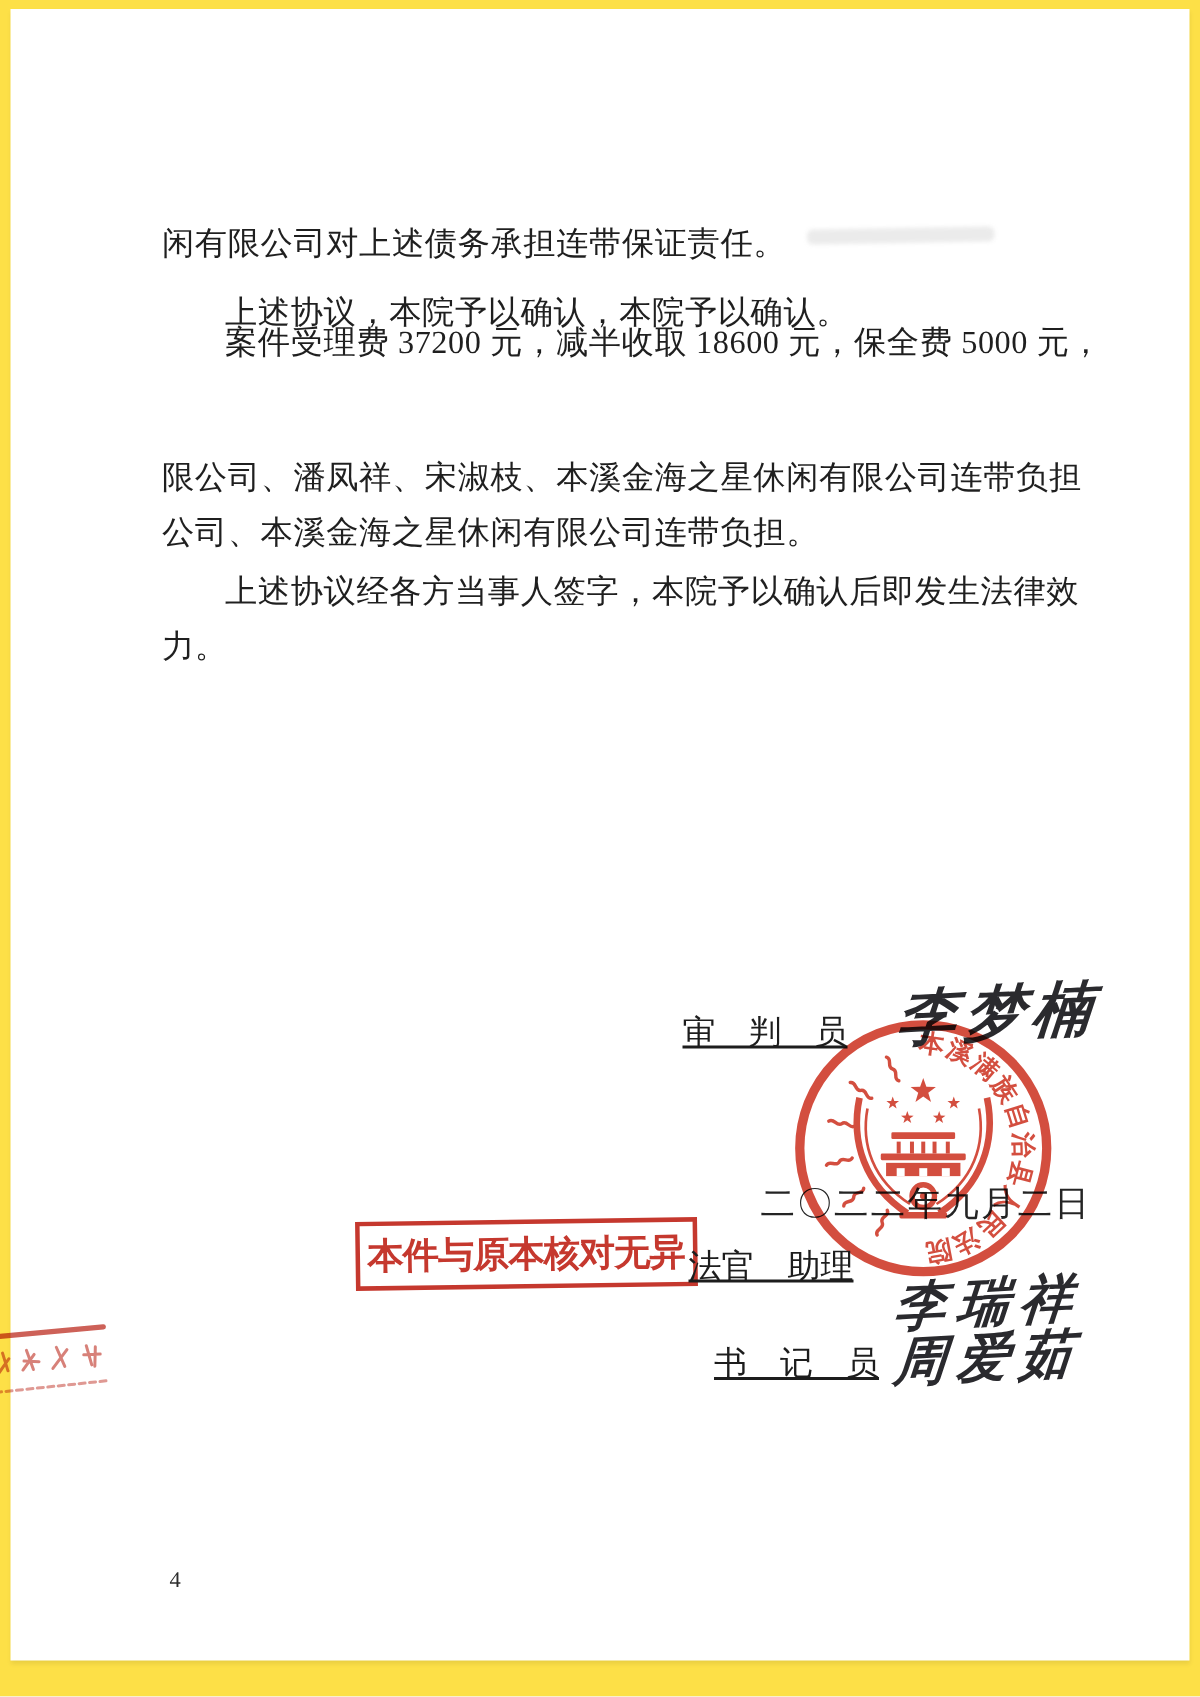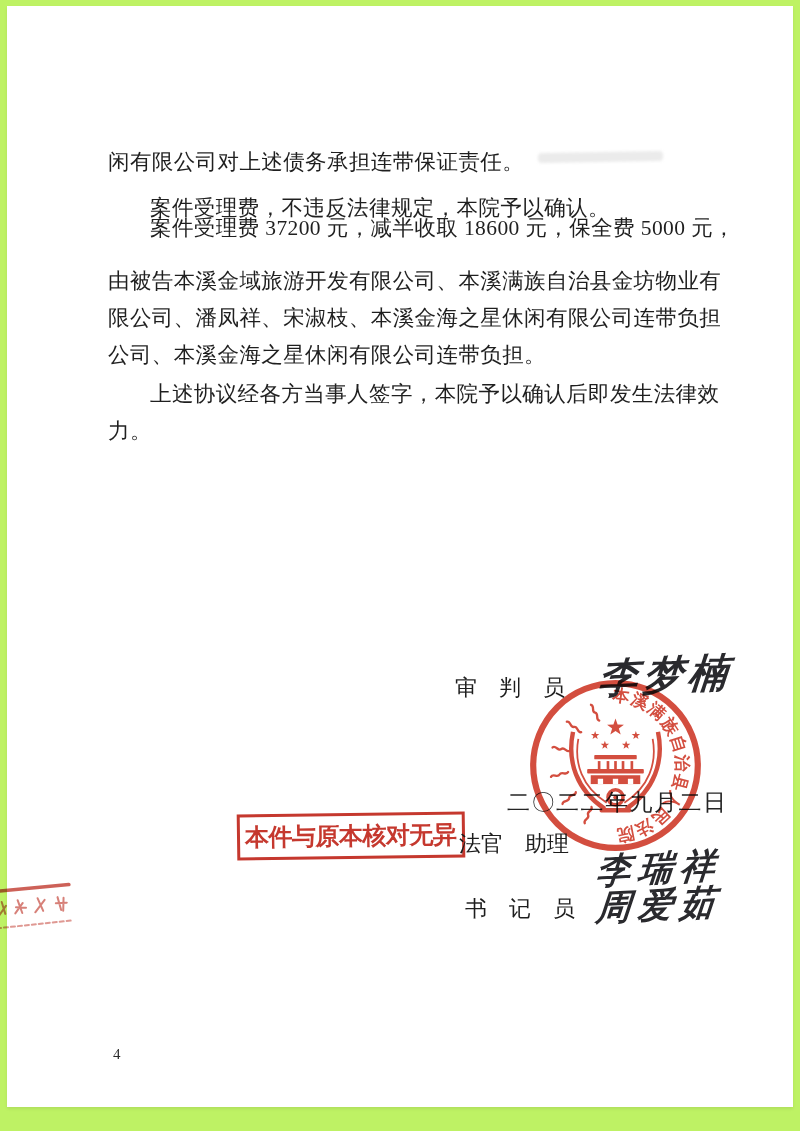--- a/index.html
+++ b/index.html
@@ -1,25 +1,25 @@
 <!DOCTYPE html>
 <html><head>
 <meta charset="utf-8">
 <style>
   html,body{margin:0;padding:0;}
   body{background:#efefef;font-family:"Liberation Serif","DejaVu Serif",serif;}
-  #page{position:relative;width:800px;height:1131px;background:#bef264;overflow:hidden;margin:0 auto;}
+  #page{position:relative;width:800px;height:1131px;background:#fde047;overflow:hidden;margin:0 auto;}
   .paper{position:absolute;left:7px;top:6px;width:786px;height:1101px;background:#ffffff;
          box-shadow:0 2px 3px rgba(0,0,0,0.08);}
   
   .bl{position:absolute;left:108px;font-size:21.5px;line-height:24px;color:#1f1f1f;
       white-space:nowrap;letter-spacing:0.4px;}
   .ind{left:150px;}
   
-  .siglabel{position:absolute;font-size:22px;color:#1d1d1d;white-space:nowrap;}
+  .siglabel{position:absolute;font-size:22px;color:#1d1d1d;white-space:nowrap;text-decoration:underline;}
   
   .handwr{position:absolute;font-size:40px;color:#2a2a2e;white-space:nowrap;
           font-style:italic;font-weight:bold;letter-spacing:5px;
           transform:rotate(-3deg) skewX(-8deg);mix-blend-mode:multiply;}
   .handwr.sm{font-size:35px;letter-spacing:7px;}
   
   .datetext{position:absolute;font-size:23px;color:#242424;letter-spacing:1.5px;white-space:nowrap;}
   
   .seal{position:absolute;left:527px;top:677px;width:177px;height:177px;
         mix-blend-mode:multiply;opacity:0.9;}
@@ -36,23 +36,22 @@
           border-radius:4px;transform:rotate(-1deg);}
   .pagenum{position:absolute;left:113px;top:1046px;font-size:15px;color:#2c2c2c;}
 </style>
 </head>
 <body>
 
 <div id="page">
   <div class="paper"></div>
 
   <div class="bl" style="top:150px">闲有限公司对上述债务承担连带保证责任。</div>
-  <div class="bl ind" style="top:196px">案件受理费，不违反法律规定，本院予以确认。</div>
+  <div class="bl ind" style="top:196px">上述协议，本院予以确认，本院予以确认。</div>
   <div class="bl ind" style="top:216px">案件受理费 37200 元，减半收取 18600 元，保全费 5000 元，</div>
-  <div class="bl" style="top:269px">由被告本溪金域旅游开发有限公司、本溪满族自治县金坊物业有</div>
   <div class="bl" style="top:306px">限公司、潘凤祥、宋淑枝、本溪金海之星休闲有限公司连带负担</div>
   <div class="bl ind" style="top:382px">上述协议经各方当事人签字，本院予以确认后即发生法律效</div>
   <div class="bl" style="top:343px">公司、本溪金海之星休闲有限公司连带负担。</div>
   <div class="bl" style="top:419px">力。</div>
 
   <div class="smudge" style="left:538px;top:152px;width:125px;height:10px"></div>
 
   <div class="siglabel" style="left:455px;top:673px">审　判　员</div>
   <div class="handwr" style="left:598px;top:648px">李梦楠</div>
 
@@ -137,17 +136,17 @@
         <path d="M 42,18 l 5,13 M 49,20 l -10,12"></path>
         <path d="M 62,18 l 3,13 M 68,19 l -1,13 M 60,24 l 11,0"></path>
       </g>
       <path d="M 0,46 L 76,42" stroke-width="2" stroke-dasharray="4 3" opacity="0.65"></path>
     </g>
   </svg>
 
   <div class="siglabel" style="left:459px;top:829px">法官　助理</div>
   <div class="handwr sm" style="left:596px;top:845px">李瑞祥</div>
 
-  <div class="siglabel" style="left:465px;top:894px">书　记　员</div>
+  <div class="siglabel" style="left:476px;top:894px">书　记　员</div>
   <div class="handwr sm" style="left:596px;top:882px">周爱茹</div>
 
   <div class="pagenum">4</div>
 </div>
 
 </body></html>

